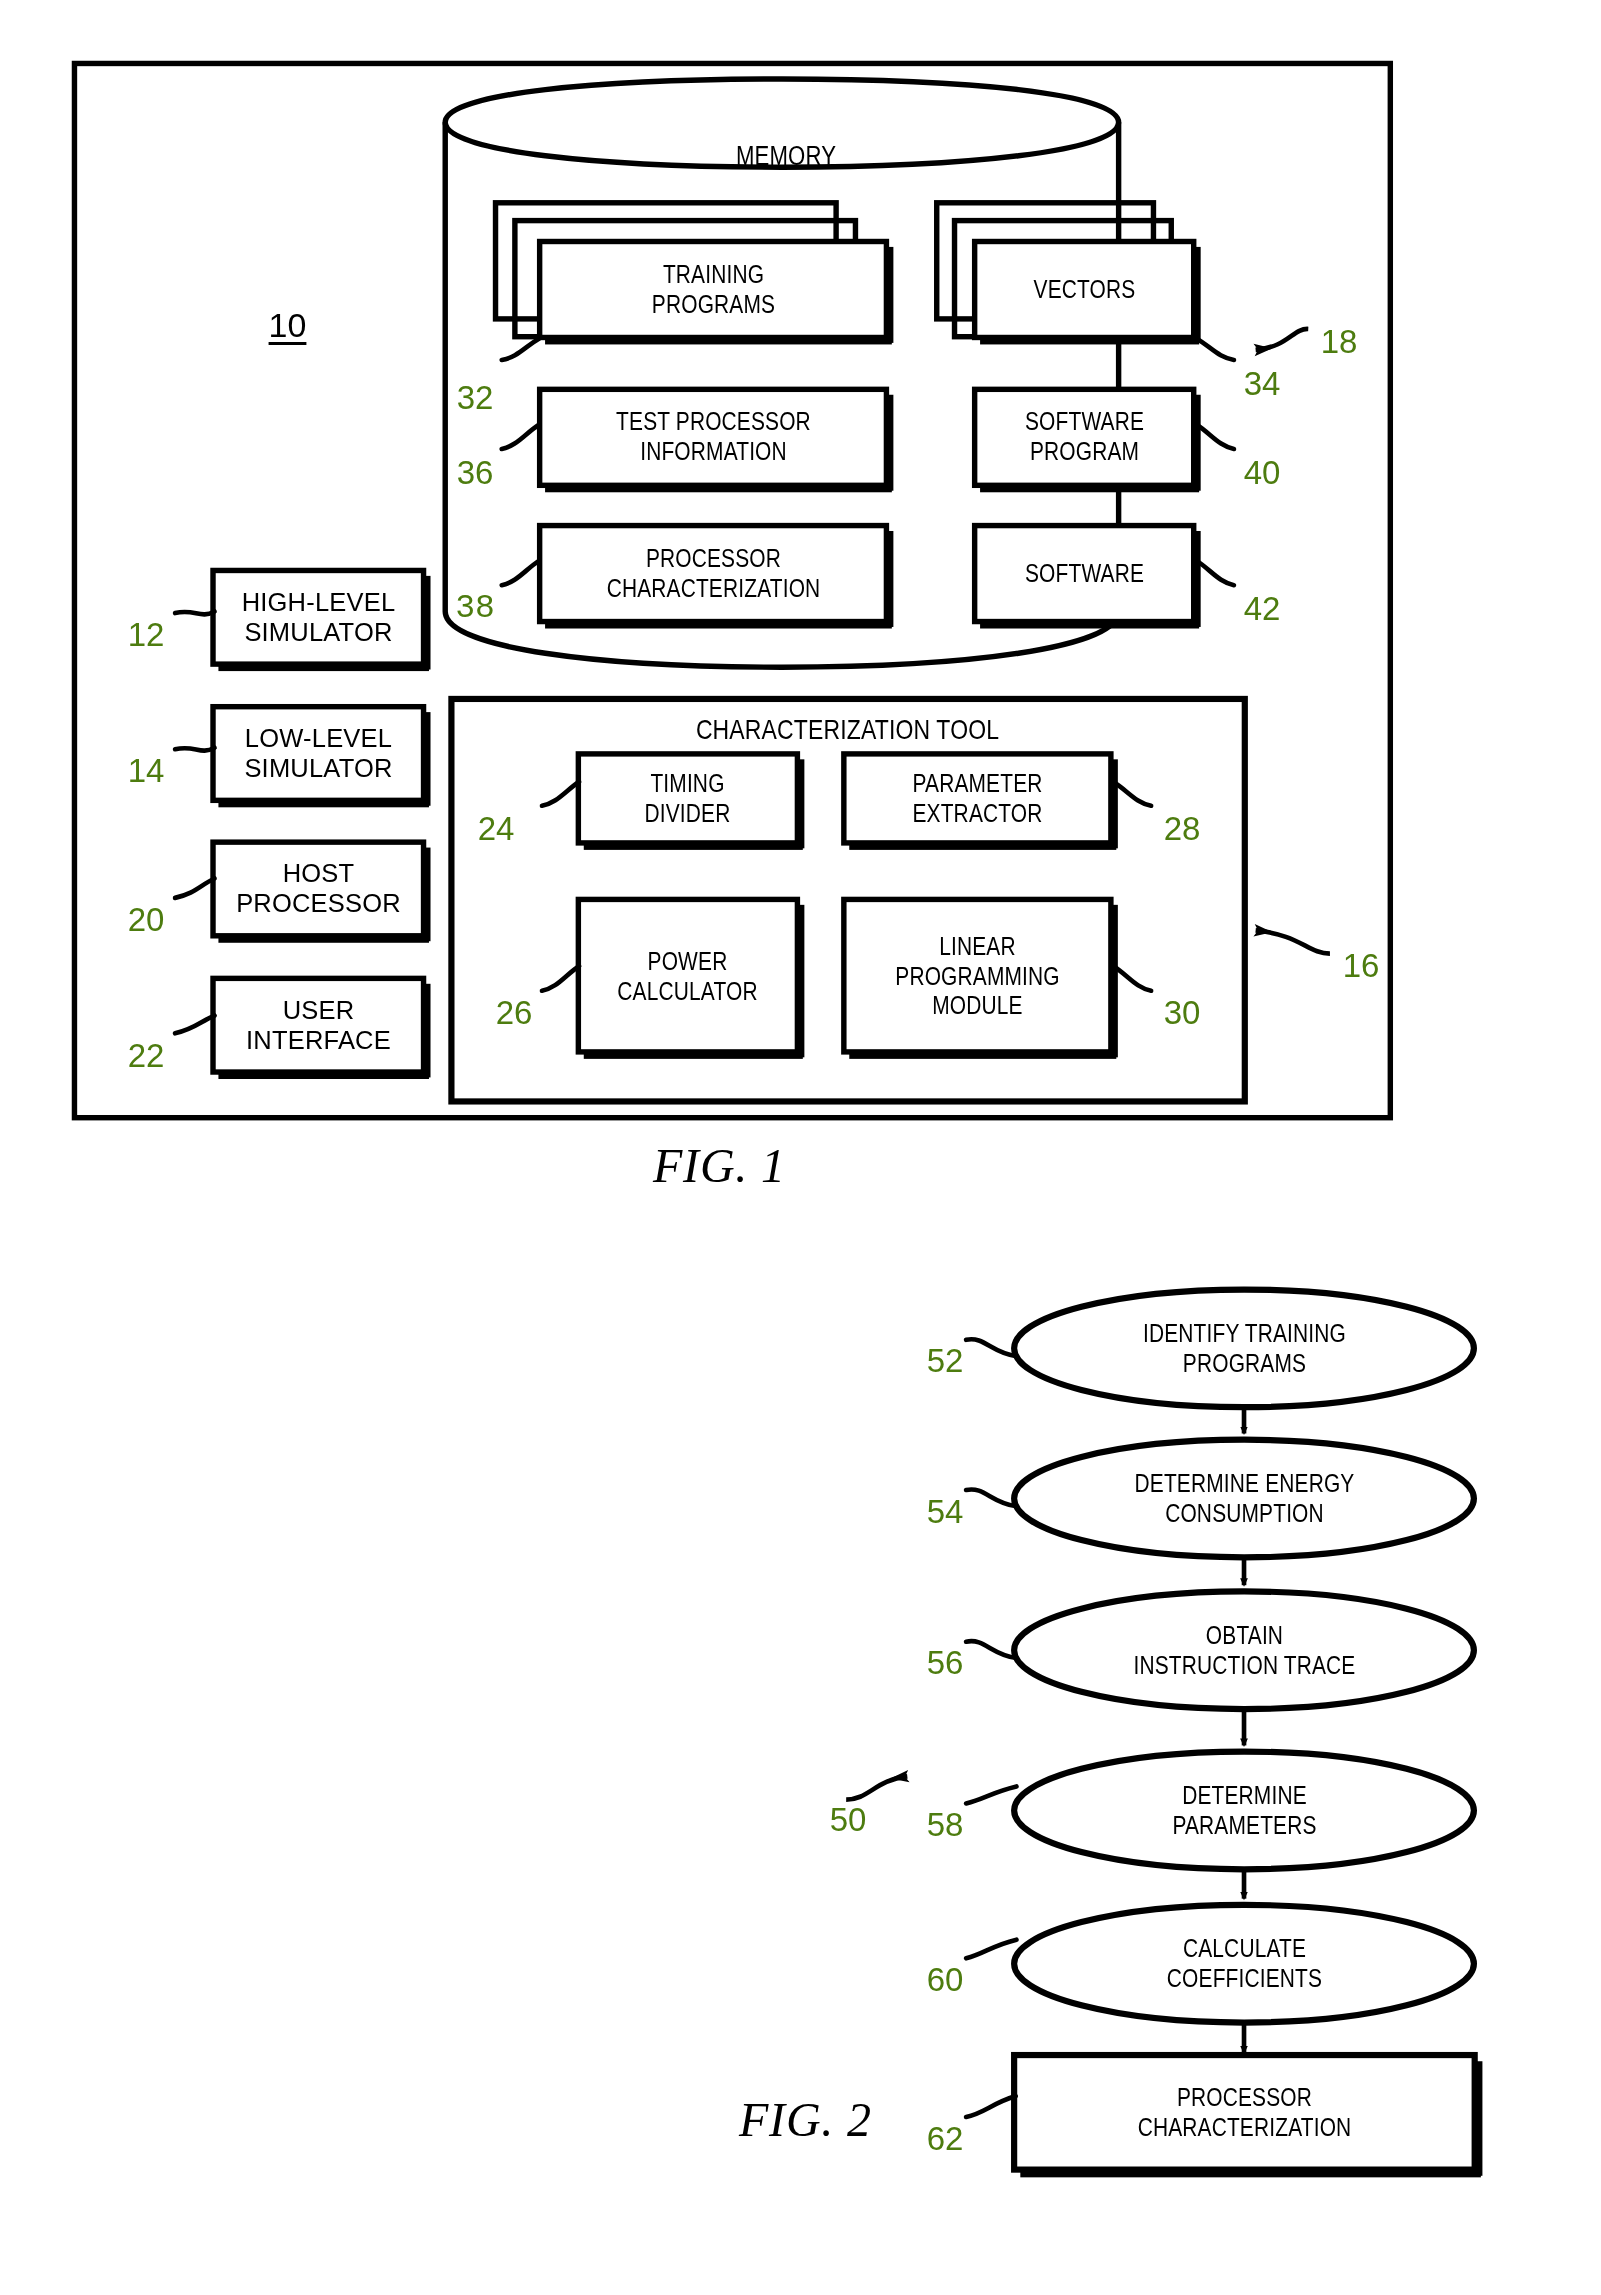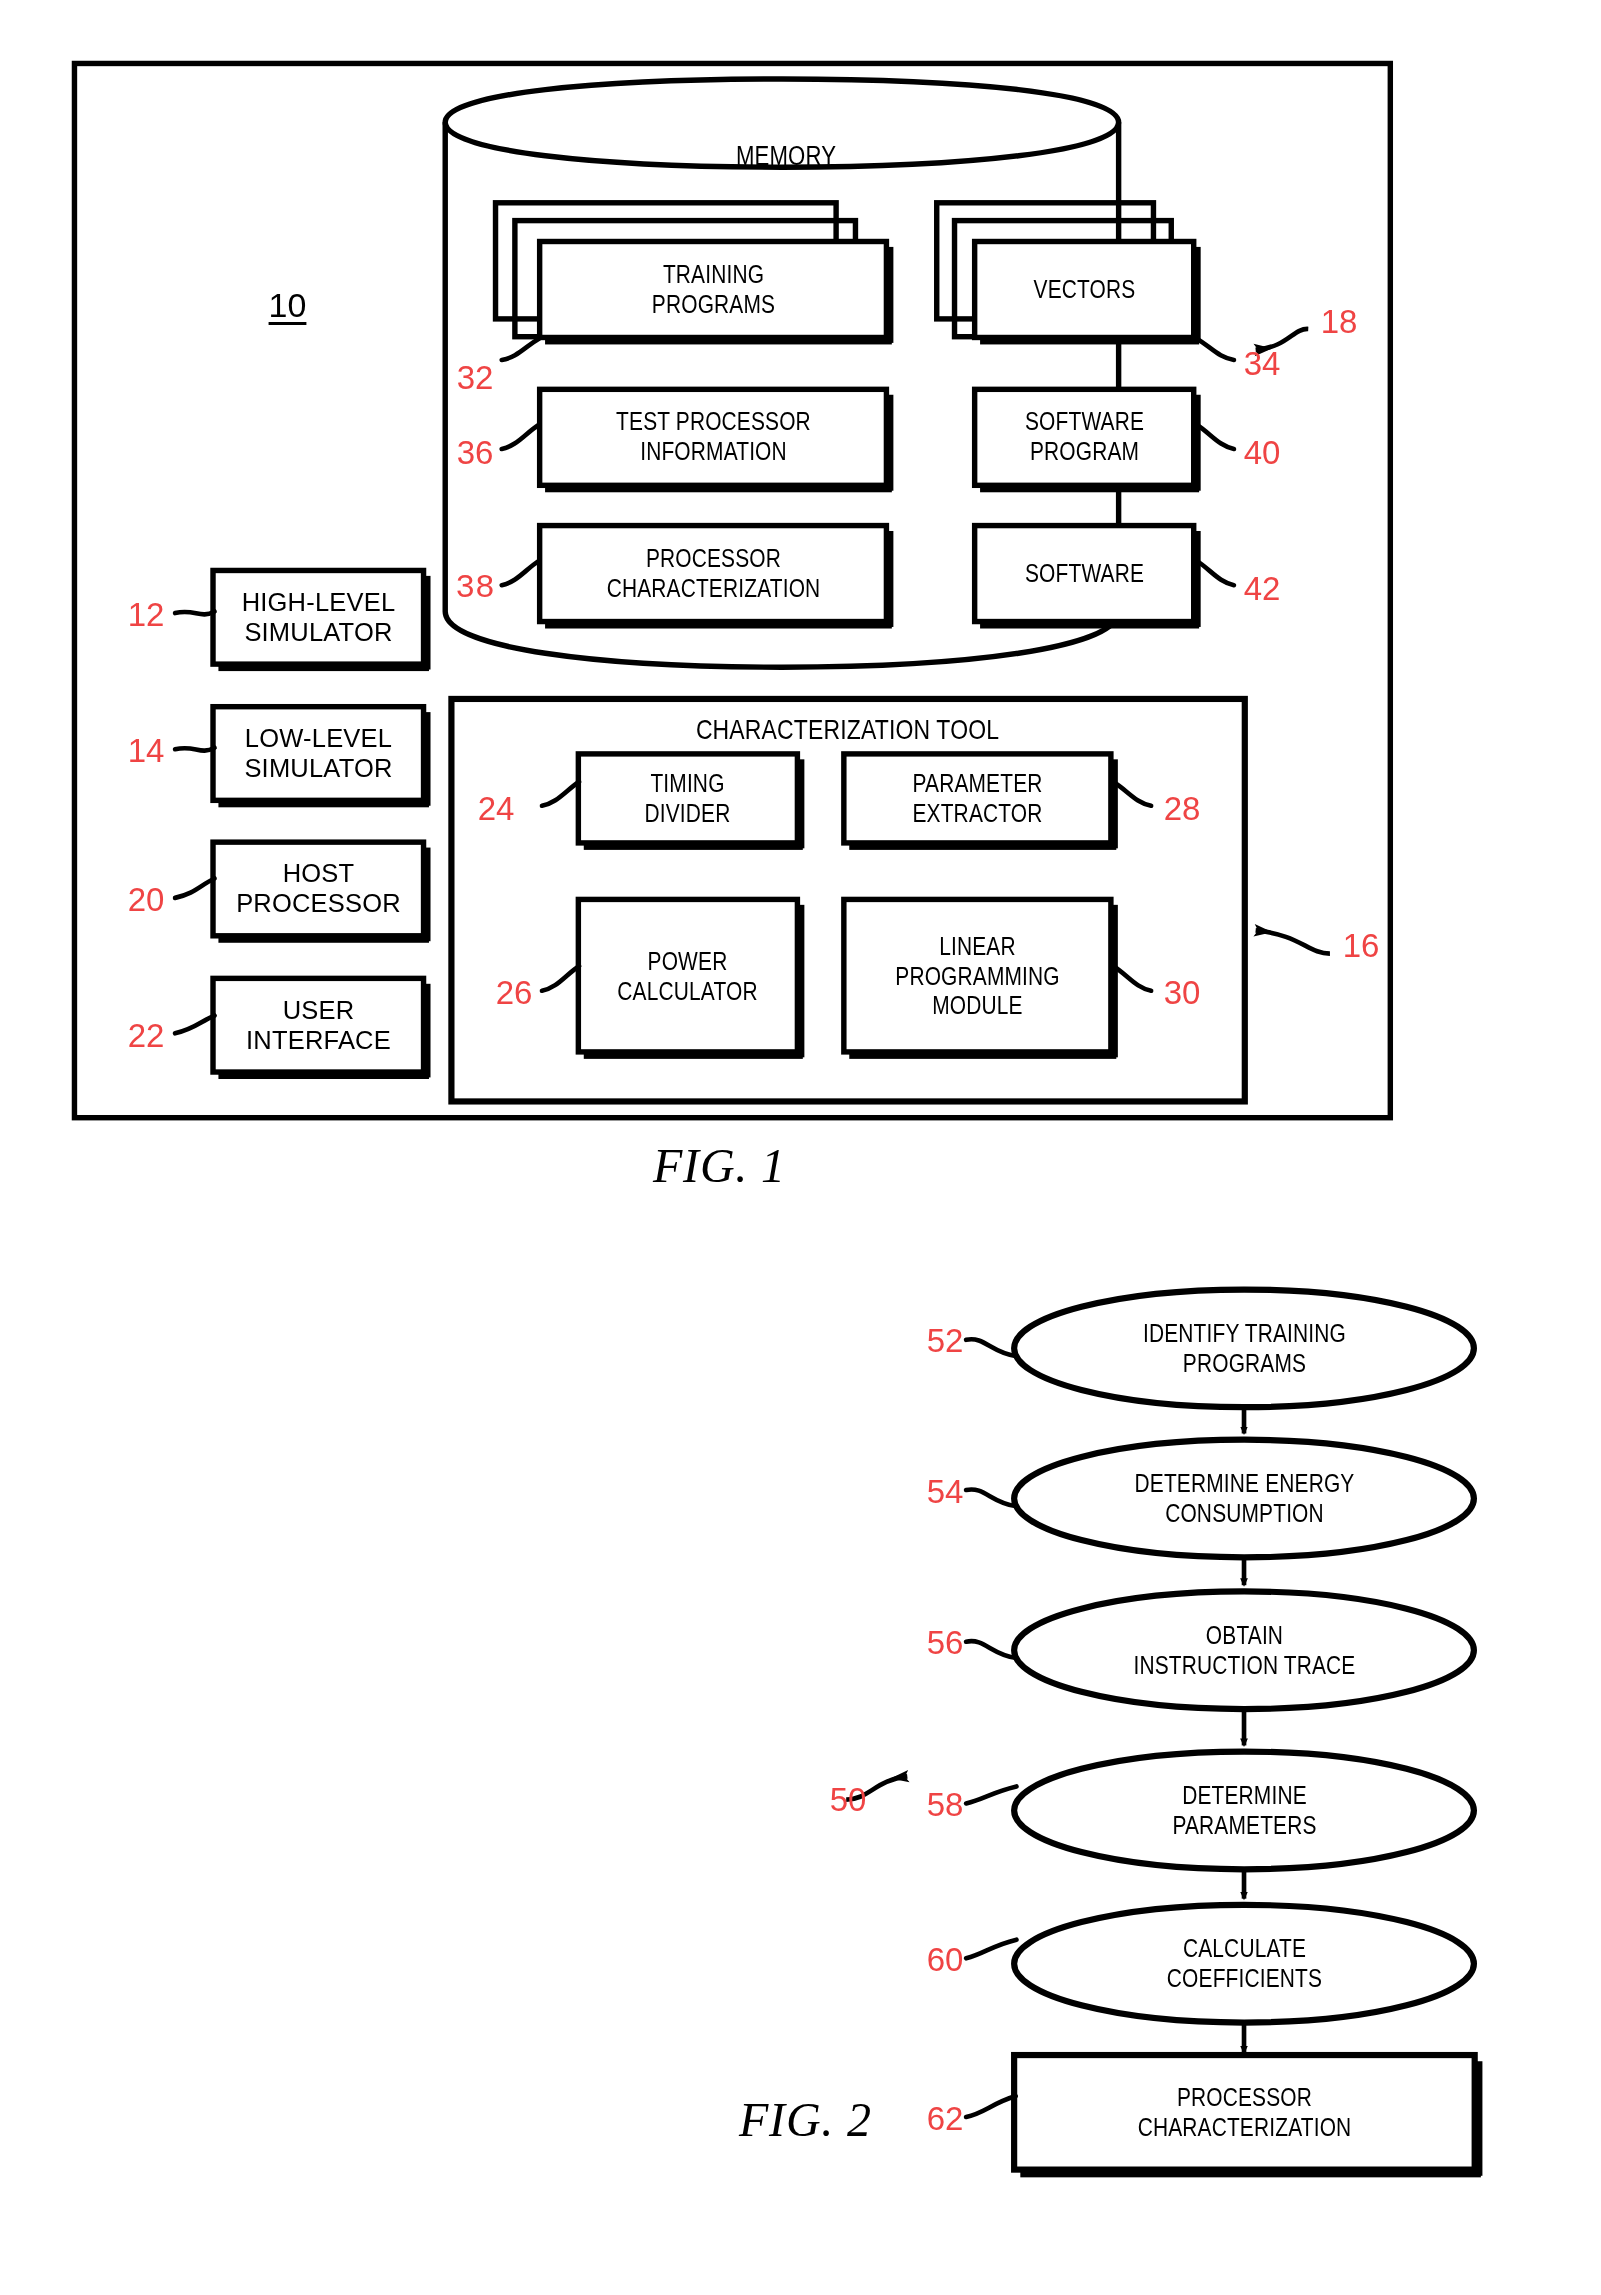--- a/index.html
+++ b/index.html
@@ -46,42 +46,44 @@
     font-size: 25.5px;
   }
   .narrow {
     transform: scaleX(0.82);
     transform-origin: center center;
   }
   .refnum {
     position: absolute;
     font-size: 33px;
     font-family: "Liberation Sans", sans-serif;
-    color: #ef4444;
+    color: #4d7c0f;
     text-align: center;
+    margin-top: 20px;
   }
   .figcap {
     position: absolute;
     font-family: "Liberation Serif", serif;
     font-style: italic;
     font-size: 48px;
     color: #000;
     letter-spacing: 0.8px;
   }
   .memtitle {
     font-size: 27px;
   }
   .tooltitle {
     font-size: 28px;
   }
   .sysnum {
     position: absolute;
     font-size: 34px;
     text-decoration: underline;
     text-underline-offset: 5.4px;
+    margin-top: 20px;
   }
 </style>
 </head>
 <body>
 
 <div class="page">
 
   <svg class="figlayer" viewBox="0 0 2068 2965">
     <defs>
       <marker id="arrowhead" markerWidth="12" markerHeight="12" refX="9" refY="5" orient="auto" markerUnits="userSpaceOnUse">

